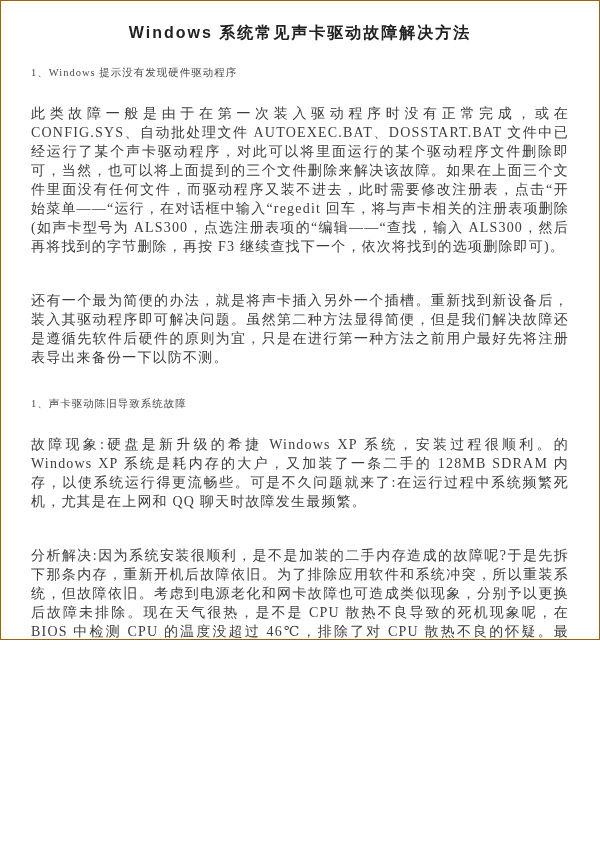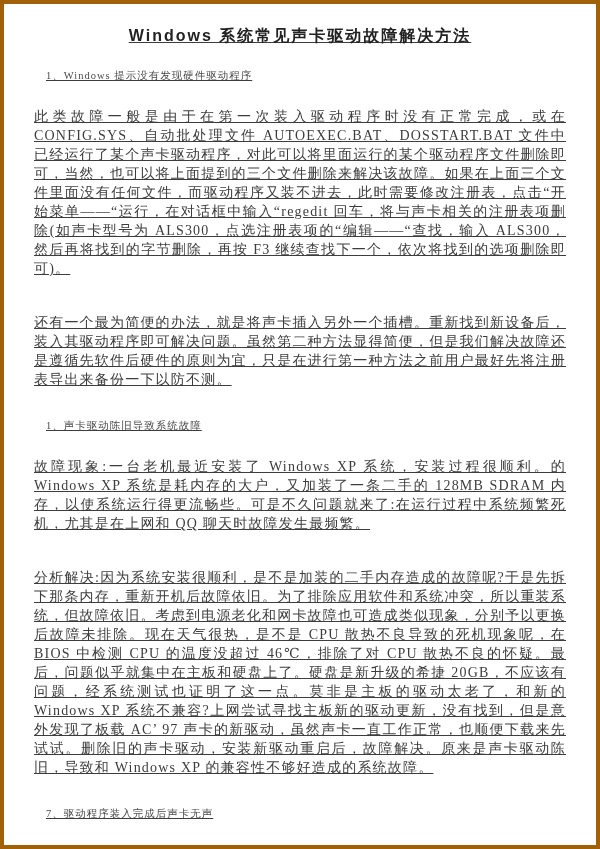--- a/index.html
+++ b/index.html
@@ -3,44 +3,43 @@
 <meta charset="utf-8">
 <style>
   html, body {
     margin: 0;
     padding: 0;
     background: #ffffff;
   }
   .page {
     box-sizing: border-box;
     width: 600px;
-    height: 849px;
+    height: 640px;
     margin: 0 auto;
     background: #ffffff;
-    border: 4px solid #a16207;
+    border: 1px solid #a16207;
     padding: 18px 30px 0 30px;
     overflow: hidden;
     font-family: "Liberation Serif", "DejaVu Serif", serif;
     color: #3d3d3d;
-    text-decoration: underline;
   }
   .doc-title {
     text-align: center;
     font-size: 16px;
     font-weight: bold;
     color: #222222;
     letter-spacing: 2px;
     margin: 4px 0 22px 0;
     font-family: "Liberation Sans", "DejaVu Sans", sans-serif;
   }
   .section-heading {
     font-size: 10.5px;
     color: #4a4a4a;
     letter-spacing: 1px;
-    margin: 26px 0 24px 12px;
+    margin: 26px 0 24px 0;
   }
   .section-heading.first {
     margin-top: 0;
   }
   .para {
     font-size: 14px;
     line-height: 19px;
     letter-spacing: 1.2px;
     text-align: justify;
     color: #3d3d3d;
@@ -59,19 +58,19 @@
   <h1 class="doc-title">Windows 系统常见声卡驱动故障解决方法</h1>
 
   <div class="section-heading first">1、Windows 提示没有发现硬件驱动程序</div>
 
   <p class="para">此类故障一般是由于在第一次装入驱动程序时没有正常完成，或在 CONFIG.SYS、自动批处理文件 AUTOEXEC.BAT、DOSSTART.BAT 文件中已经运行了某个声卡驱动程序，对此可以将里面运行的某个驱动程序文件删除即可，当然，也可以将上面提到的三个文件删除来解决该故障。如果在上面三个文件里面没有任何文件，而驱动程序又装不进去，此时需要修改注册表，点击“开始菜单——“运行，在对话框中输入“regedit 回车，将与声卡相关的注册表项删除(如声卡型号为 ALS300，点选注册表项的“编辑——“查找，输入 ALS300，然后再将找到的字节删除，再按 F3 继续查找下一个，依次将找到的选项删除即可)。</p>
 
   <p class="para tall-gap">还有一个最为简便的办法，就是将声卡插入另外一个插槽。重新找到新设备后，装入其驱动程序即可解决问题。虽然第二种方法显得简便，但是我们解决故障还是遵循先软件后硬件的原则为宜，只是在进行第一种方法之前用户最好先将注册表导出来备份一下以防不测。</p>
 
   <div class="section-heading">1、声卡驱动陈旧导致系统故障</div>
 
-  <p class="para">故障现象:一台老机最近安装了 Windows XP 系统，安装过程很顺利。的 Windows XP 系统是耗内存的大户，又加装了一条二手的 128MB SDRAM 内存，以使系统运行得更流畅些。可是不久问题就来了:在运行过程中系统频繁死机，尤其是在上网和 QQ 聊天时故障发生最频繁。</p>
+  <p class="para">故障现象:硬盘是新升级的希捷 Windows XP 系统，安装过程很顺利。的 Windows XP 系统是耗内存的大户，又加装了一条二手的 128MB SDRAM 内存，以使系统运行得更流畅些。可是不久问题就来了:在运行过程中系统频繁死机，尤其是在上网和 QQ 聊天时故障发生最频繁。</p>
 
   <p class="para tall-gap">分析解决:因为系统安装很顺利，是不是加装的二手内存造成的故障呢?于是先拆下那条内存，重新开机后故障依旧。为了排除应用软件和系统冲突，所以重装系统，但故障依旧。考虑到电源老化和网卡故障也可造成类似现象，分别予以更换后故障未排除。现在天气很热，是不是 CPU 散热不良导致的死机现象呢，在 BIOS 中检测 CPU 的温度没超过 46℃，排除了对 CPU 散热不良的怀疑。最后，问题似乎就集中在主板和硬盘上了。硬盘是新升级的希捷 20GB，不应该有问题，经系统测试也证明了这一点。莫非是主板的驱动太老了，和新的 Windows XP 系统不兼容?上网尝试寻找主板新的驱动更新，没有找到，但是意外发现了板载 AC’ 97 声卡的新驱动，虽然声卡一直工作正常，也顺便下载来先试试。删除旧的声卡驱动，安装新驱动重启后，故障解决。原来是声卡驱动陈旧，导致和 Windows XP 的兼容性不够好造成的系统故障。</p>
 
   <div class="section-heading">7、驱动程序装入完成后声卡无声</div>
 
 </div>
 
 </body></html>

